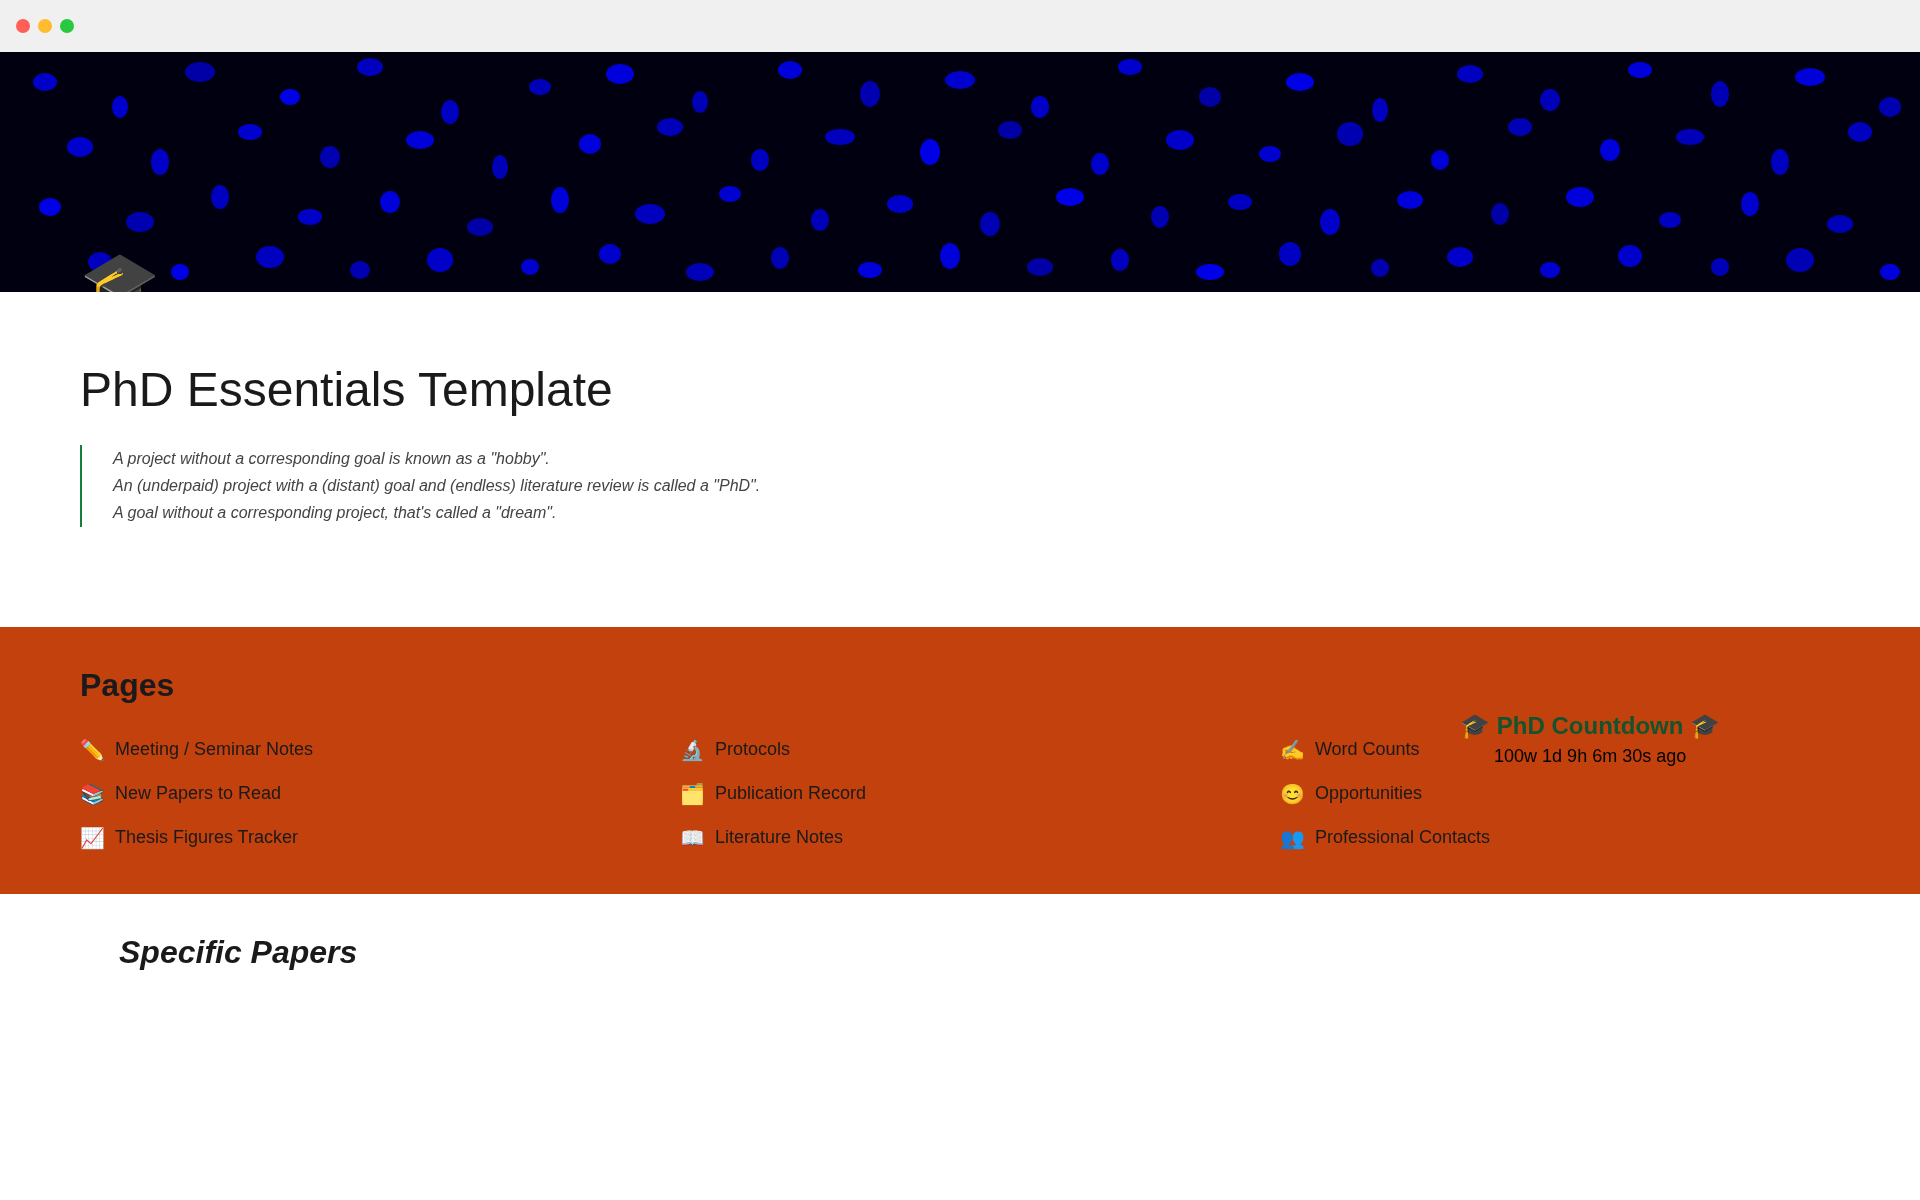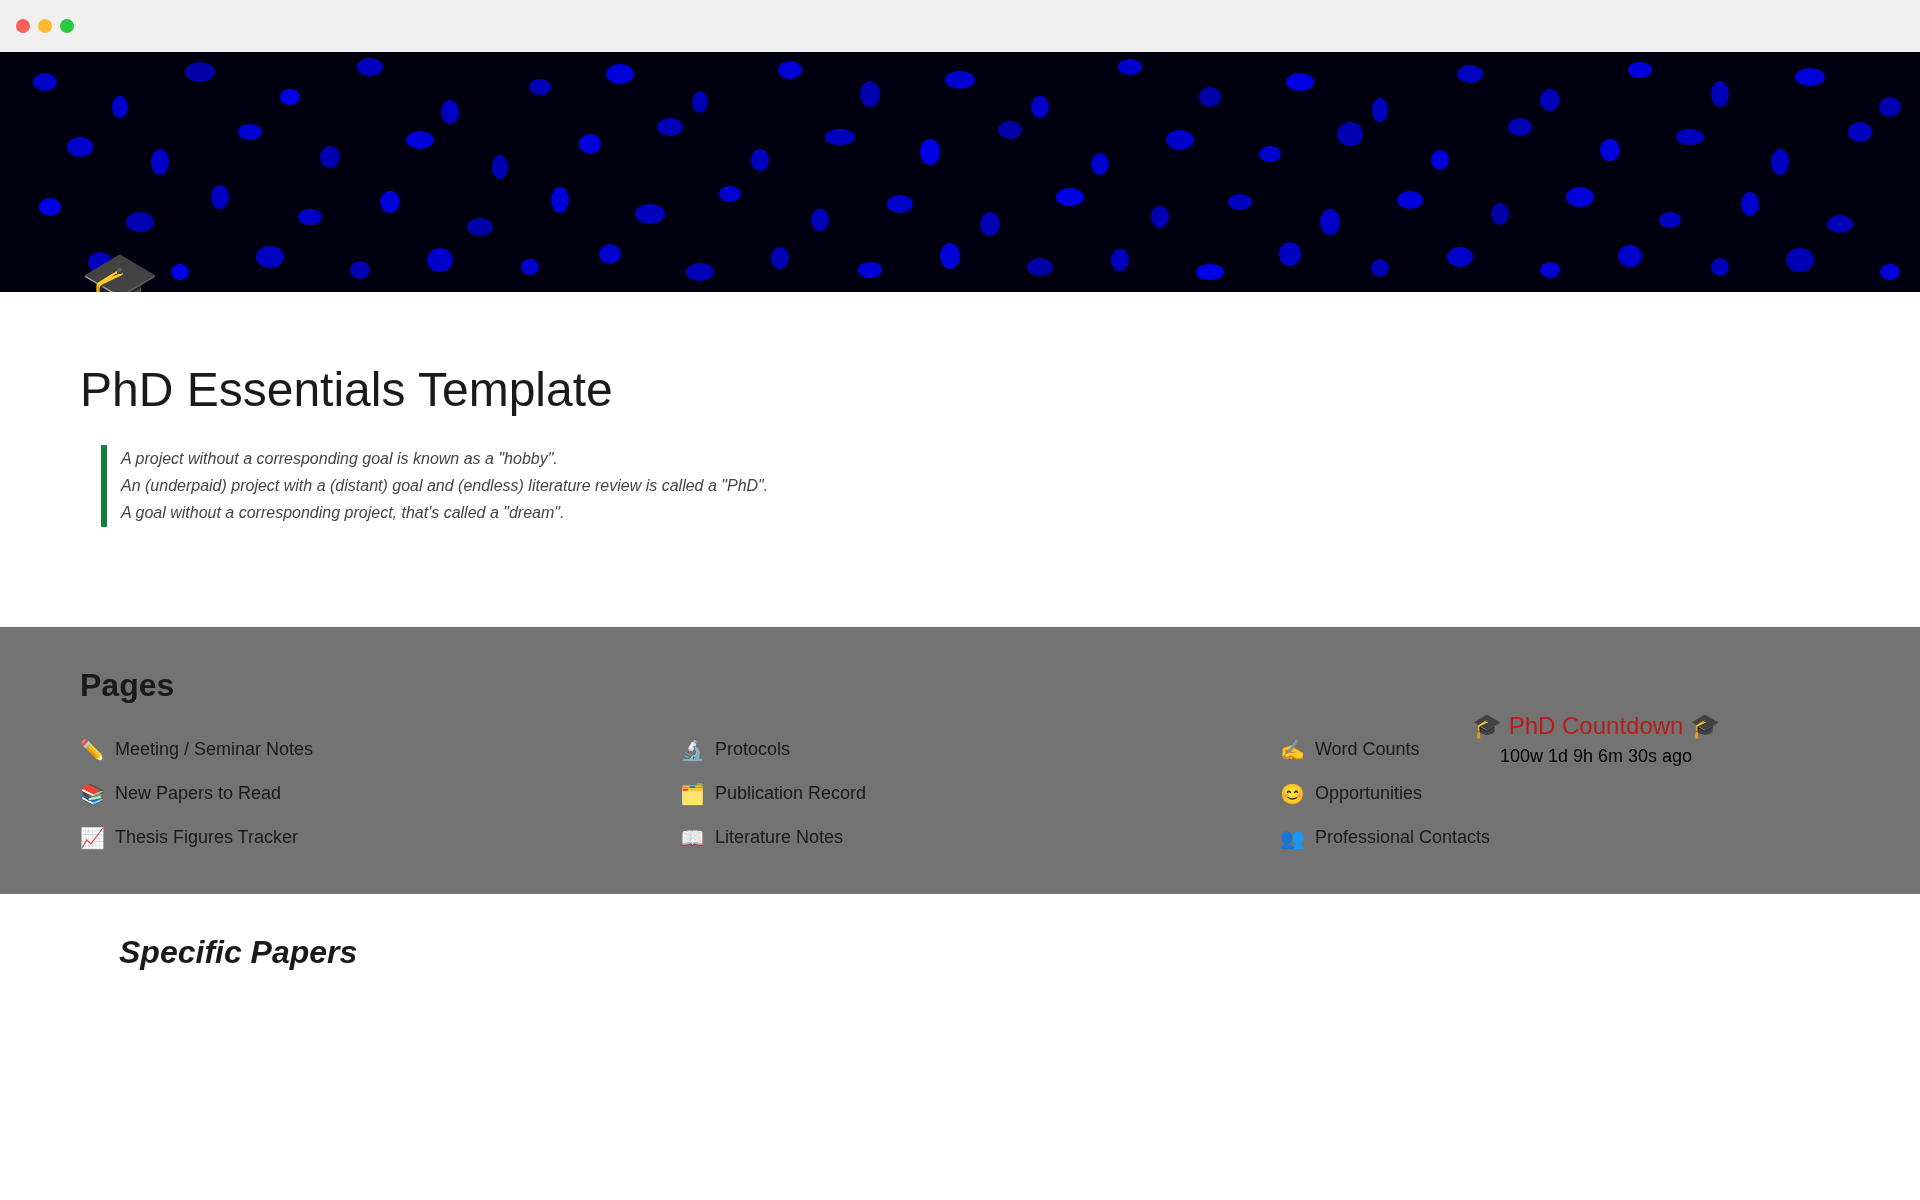--- a/index.html
+++ b/index.html
@@ -83,57 +83,56 @@
 
     .page-title {
       font-size: 48px;
       font-weight: 400;
       color: #1a1a1a;
       margin-bottom: 28px;
       margin-top: 10px;
     }
 
     .quote-block {
-      border-left: 6px solid #15803d;
-      padding-left: 14px;
+      border-left: 2px solid #15803d;
+      padding-left: 31px;
       margin-bottom: 40px;
-      margin-left: 21px;
     }
 
     .quote-block p {
       font-style: italic;
       color: #444;
       font-size: 16px;
       line-height: 1.7;
     }
 
     
     .countdown-section {
       position: absolute;
       right: 200px;
       top: 420px;
       text-align: center;
     }
 
     .countdown-title {
       font-size: 24px;
-      font-weight: 400;
-      color: #b91c1c;
+      font-weight: 700;
+      color: #14532d;
       margin-bottom: 6px;
     }
 
     .countdown-value {
       font-size: 18px;
       color: #000000;
     }
 
     
     .pages-section {
       width: 100%;
-      background: #737373;
+      background: #c2410c;
       padding: 40px 80px;
       margin-top: 20px;
     }
 
     .section-title {
       font-size: 32px;
       font-weight: 700;
       color: #1a1a1a;
       margin-bottom: 30px;
     }

